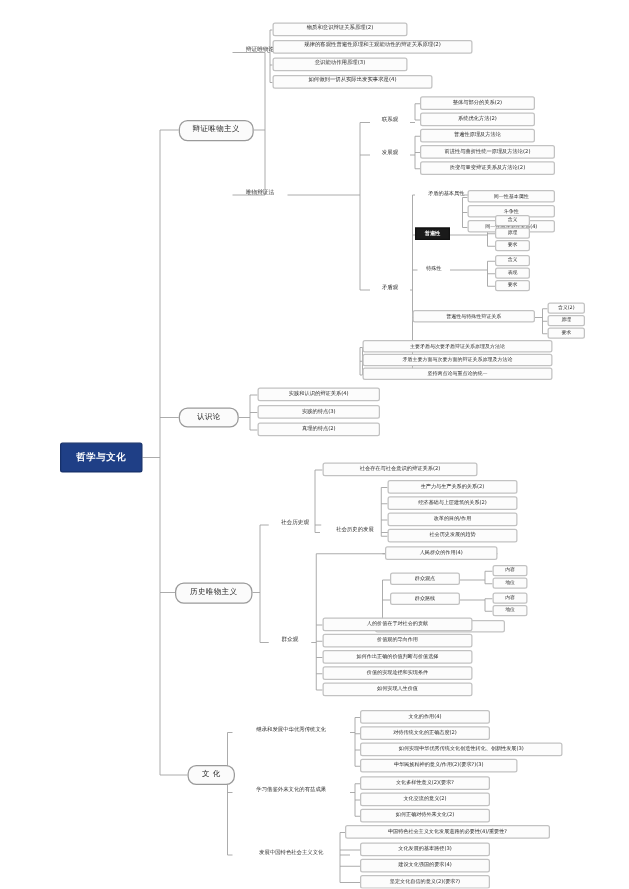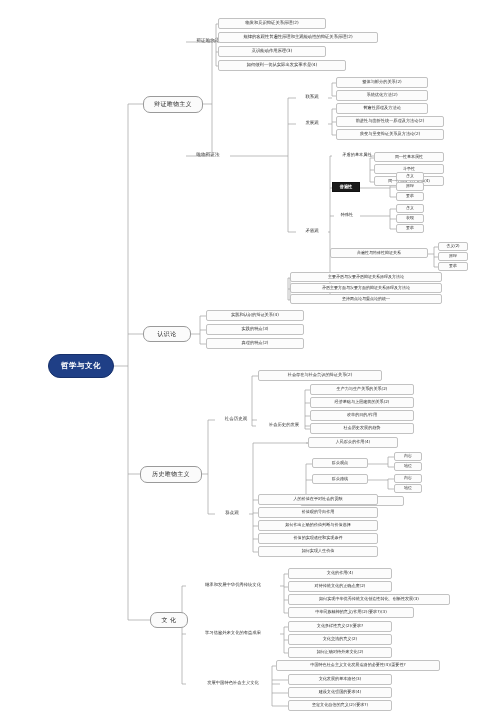--- a/index.html
+++ b/index.html
@@ -40,21 +40,21 @@
     border-radius: 3px;
     padding: 0 2px;
     white-space: nowrap;
     overflow: hidden;
   }
   .node.root {
     background: #1f3f86;
     border: 1px solid #16306a;
     color: #ffffff;
     font-weight: bold;
-    border-radius: 12px;
+    border-radius: 2px;
     letter-spacing: 0.5px;
   }
   .node.lvl1 {
     background: #fbfbfb;
     border: 0.8px solid #9a9a9a;
     border-radius: 7px;
     color: #1e1e1e;
     letter-spacing: 0.3px;
   }
   .node.lvl2 {

